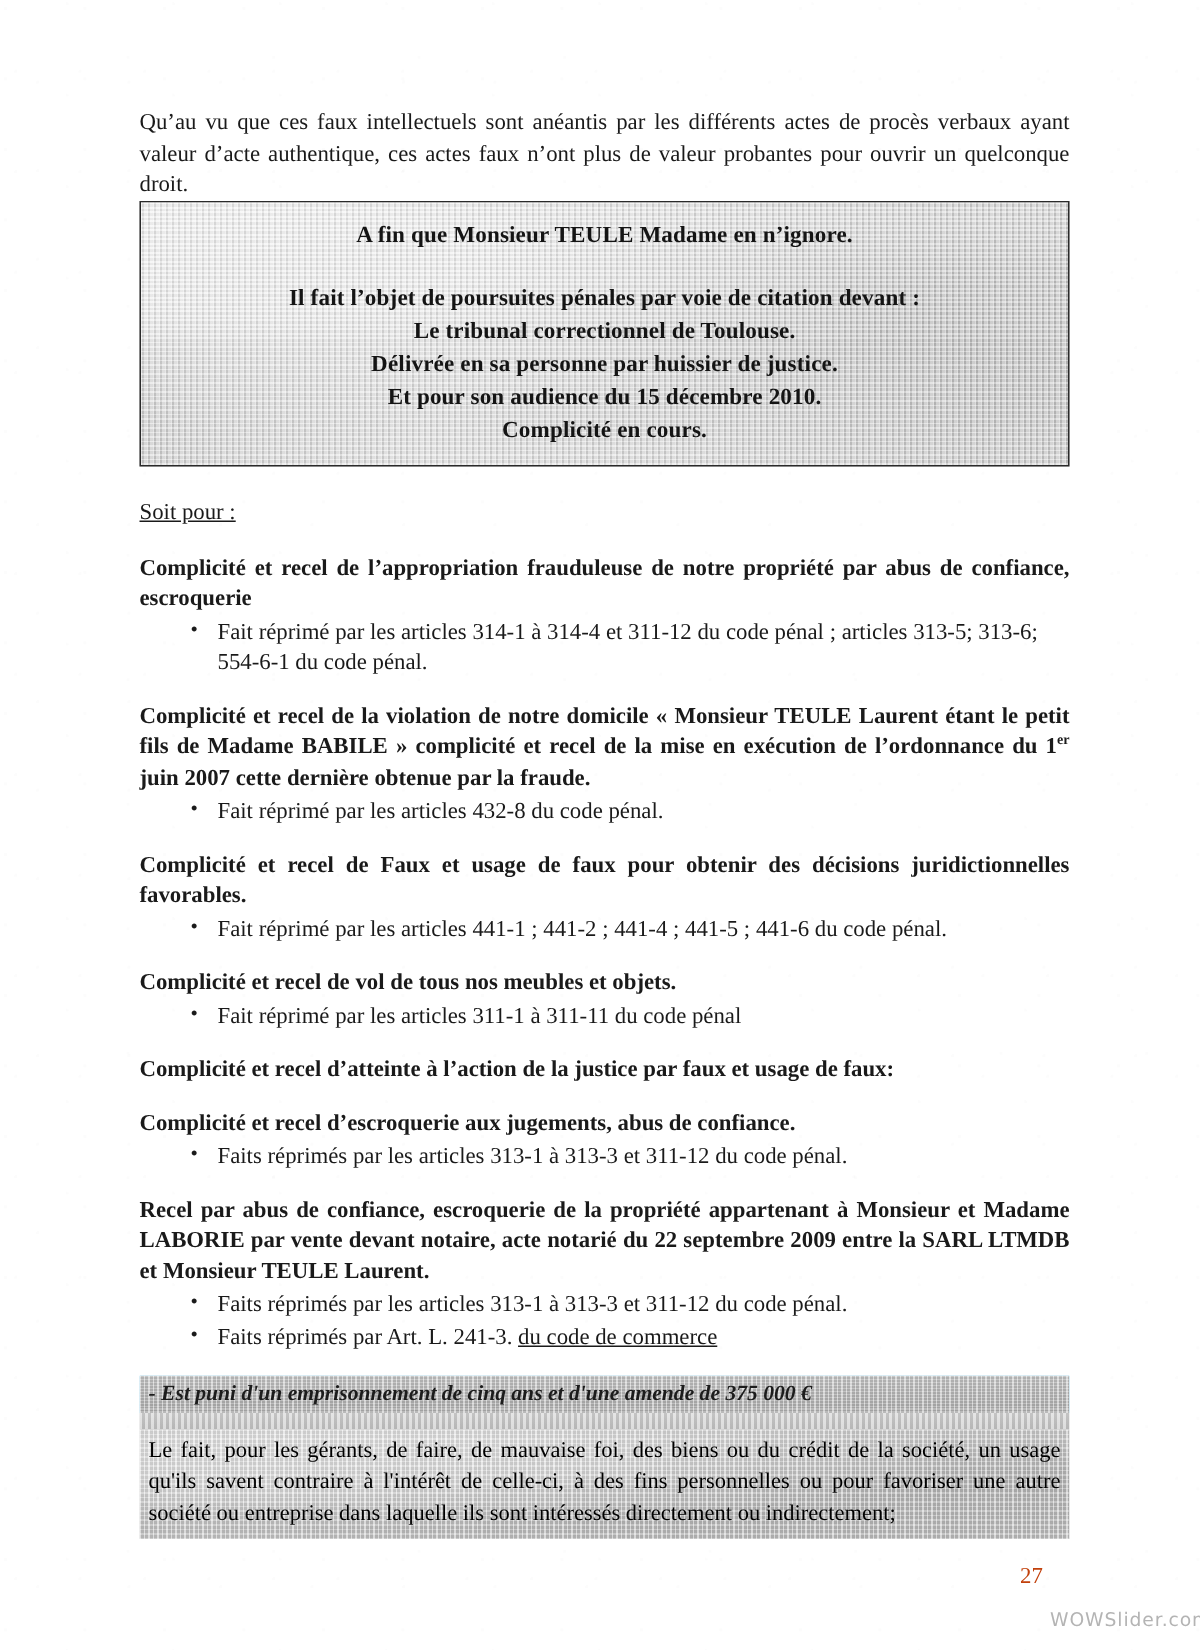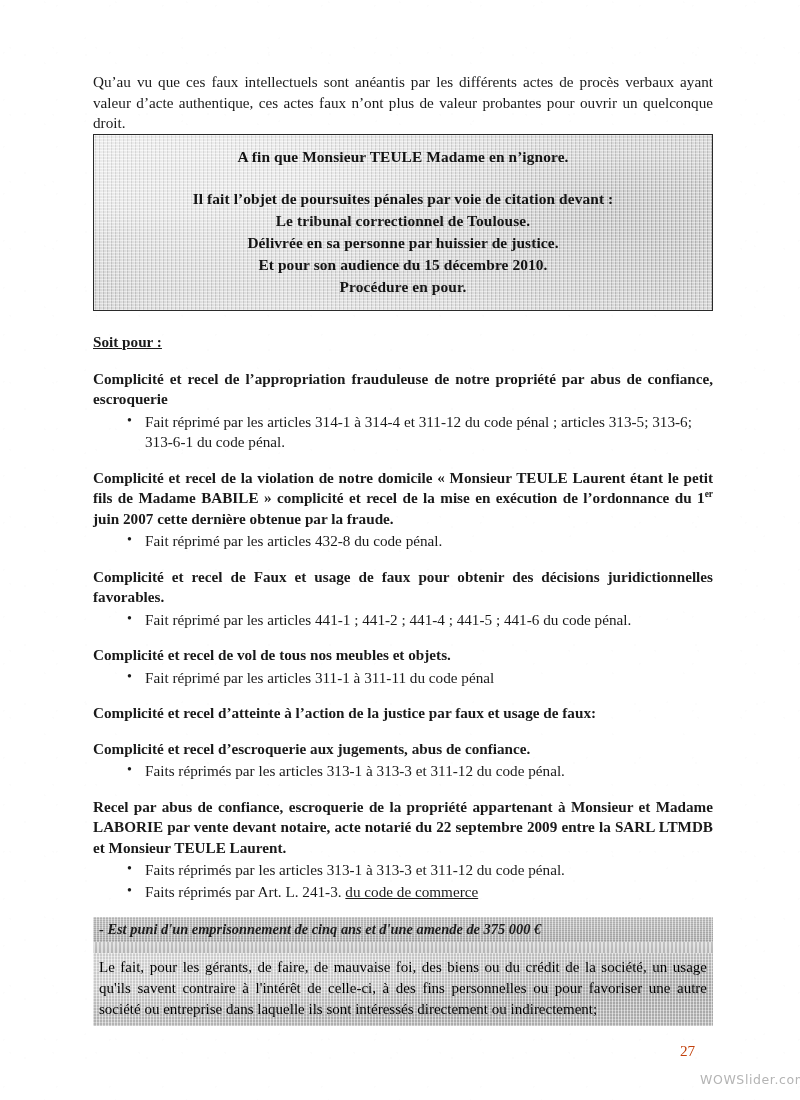--- a/index.html
+++ b/index.html
@@ -92,21 +92,21 @@
     font-size: 15.4px;
     line-height: 22px;
     color: #141414;
     letter-spacing: .1px;
   }
   .notice-gap { height: 20px; }
 
   
   .soit-pour {
     margin: 0 0 18px 0;
-    font-weight: bold;
+    font-weight: normal;
     font-size: 15.2px;
     text-decoration: underline;
     display: inline-block;
   }
 
   
   .charge-block { margin: 0 0 15px 0; }
 
   .charge-head {
     margin: 0;
@@ -244,31 +244,31 @@
 
     <p class="para intro">Qu’au vu que ces faux intellectuels sont anéantis par les différents actes de procès verbaux ayant valeur d’acte authentique, ces actes faux n’ont plus de valeur probantes pour ouvrir un quelconque droit.</p>
 
     <div class="notice-box">
       <p class="notice-line">A fin que Monsieur TEULE Madame en n’ignore.</p>
       <div class="notice-gap"></div>
       <p class="notice-line">Il fait l’objet de poursuites pénales par voie de citation devant :</p>
       <p class="notice-line">Le tribunal correctionnel de Toulouse.</p>
       <p class="notice-line">Délivrée en sa personne par huissier de justice.</p>
       <p class="notice-line">Et pour son audience du 15 décembre 2010.</p>
-      <p class="notice-line">Procédure en pour.</p>
+      <p class="notice-line">Complicité en cours.</p>
     </div>
 
     <div>
       <span class="soit-pour">Soit pour :</span>
     </div>
 
     <div class="charge-block">
       <p class="charge-head">Complicité et recel de l’appropriation frauduleuse de notre propriété par abus de confiance, escroquerie</p>
       <ul class="bullets">
-        <li>Fait réprimé par les articles 314-1 à 314-4 et 311-12 du code pénal ; articles 313-5; 313-6; 313-6-1 du code pénal.</li>
+        <li>Fait réprimé par les articles 314-1 à 314-4 et 311-12 du code pénal ; articles 313-5; 313-6; 554-6-1 du code pénal.</li>
       </ul>
     </div>
 
     <div class="charge-block">
       <p class="charge-head"><span>Complicité et recel de la violation de notre domicile « Monsieur TEULE Laurent étant le petit fils de Madame BABILE »</span><span class="reg"> complicité et recel de la mise en exécution de l’ordonnance du 1</span><sup class="reg">er</sup><span class="reg"> juin 2007 cette dernière obtenue par la fraude.</span></p>
       <ul class="bullets">
         <li>Fait réprimé par les articles 432-8 du code pénal.</li>
       </ul>
     </div>
 

